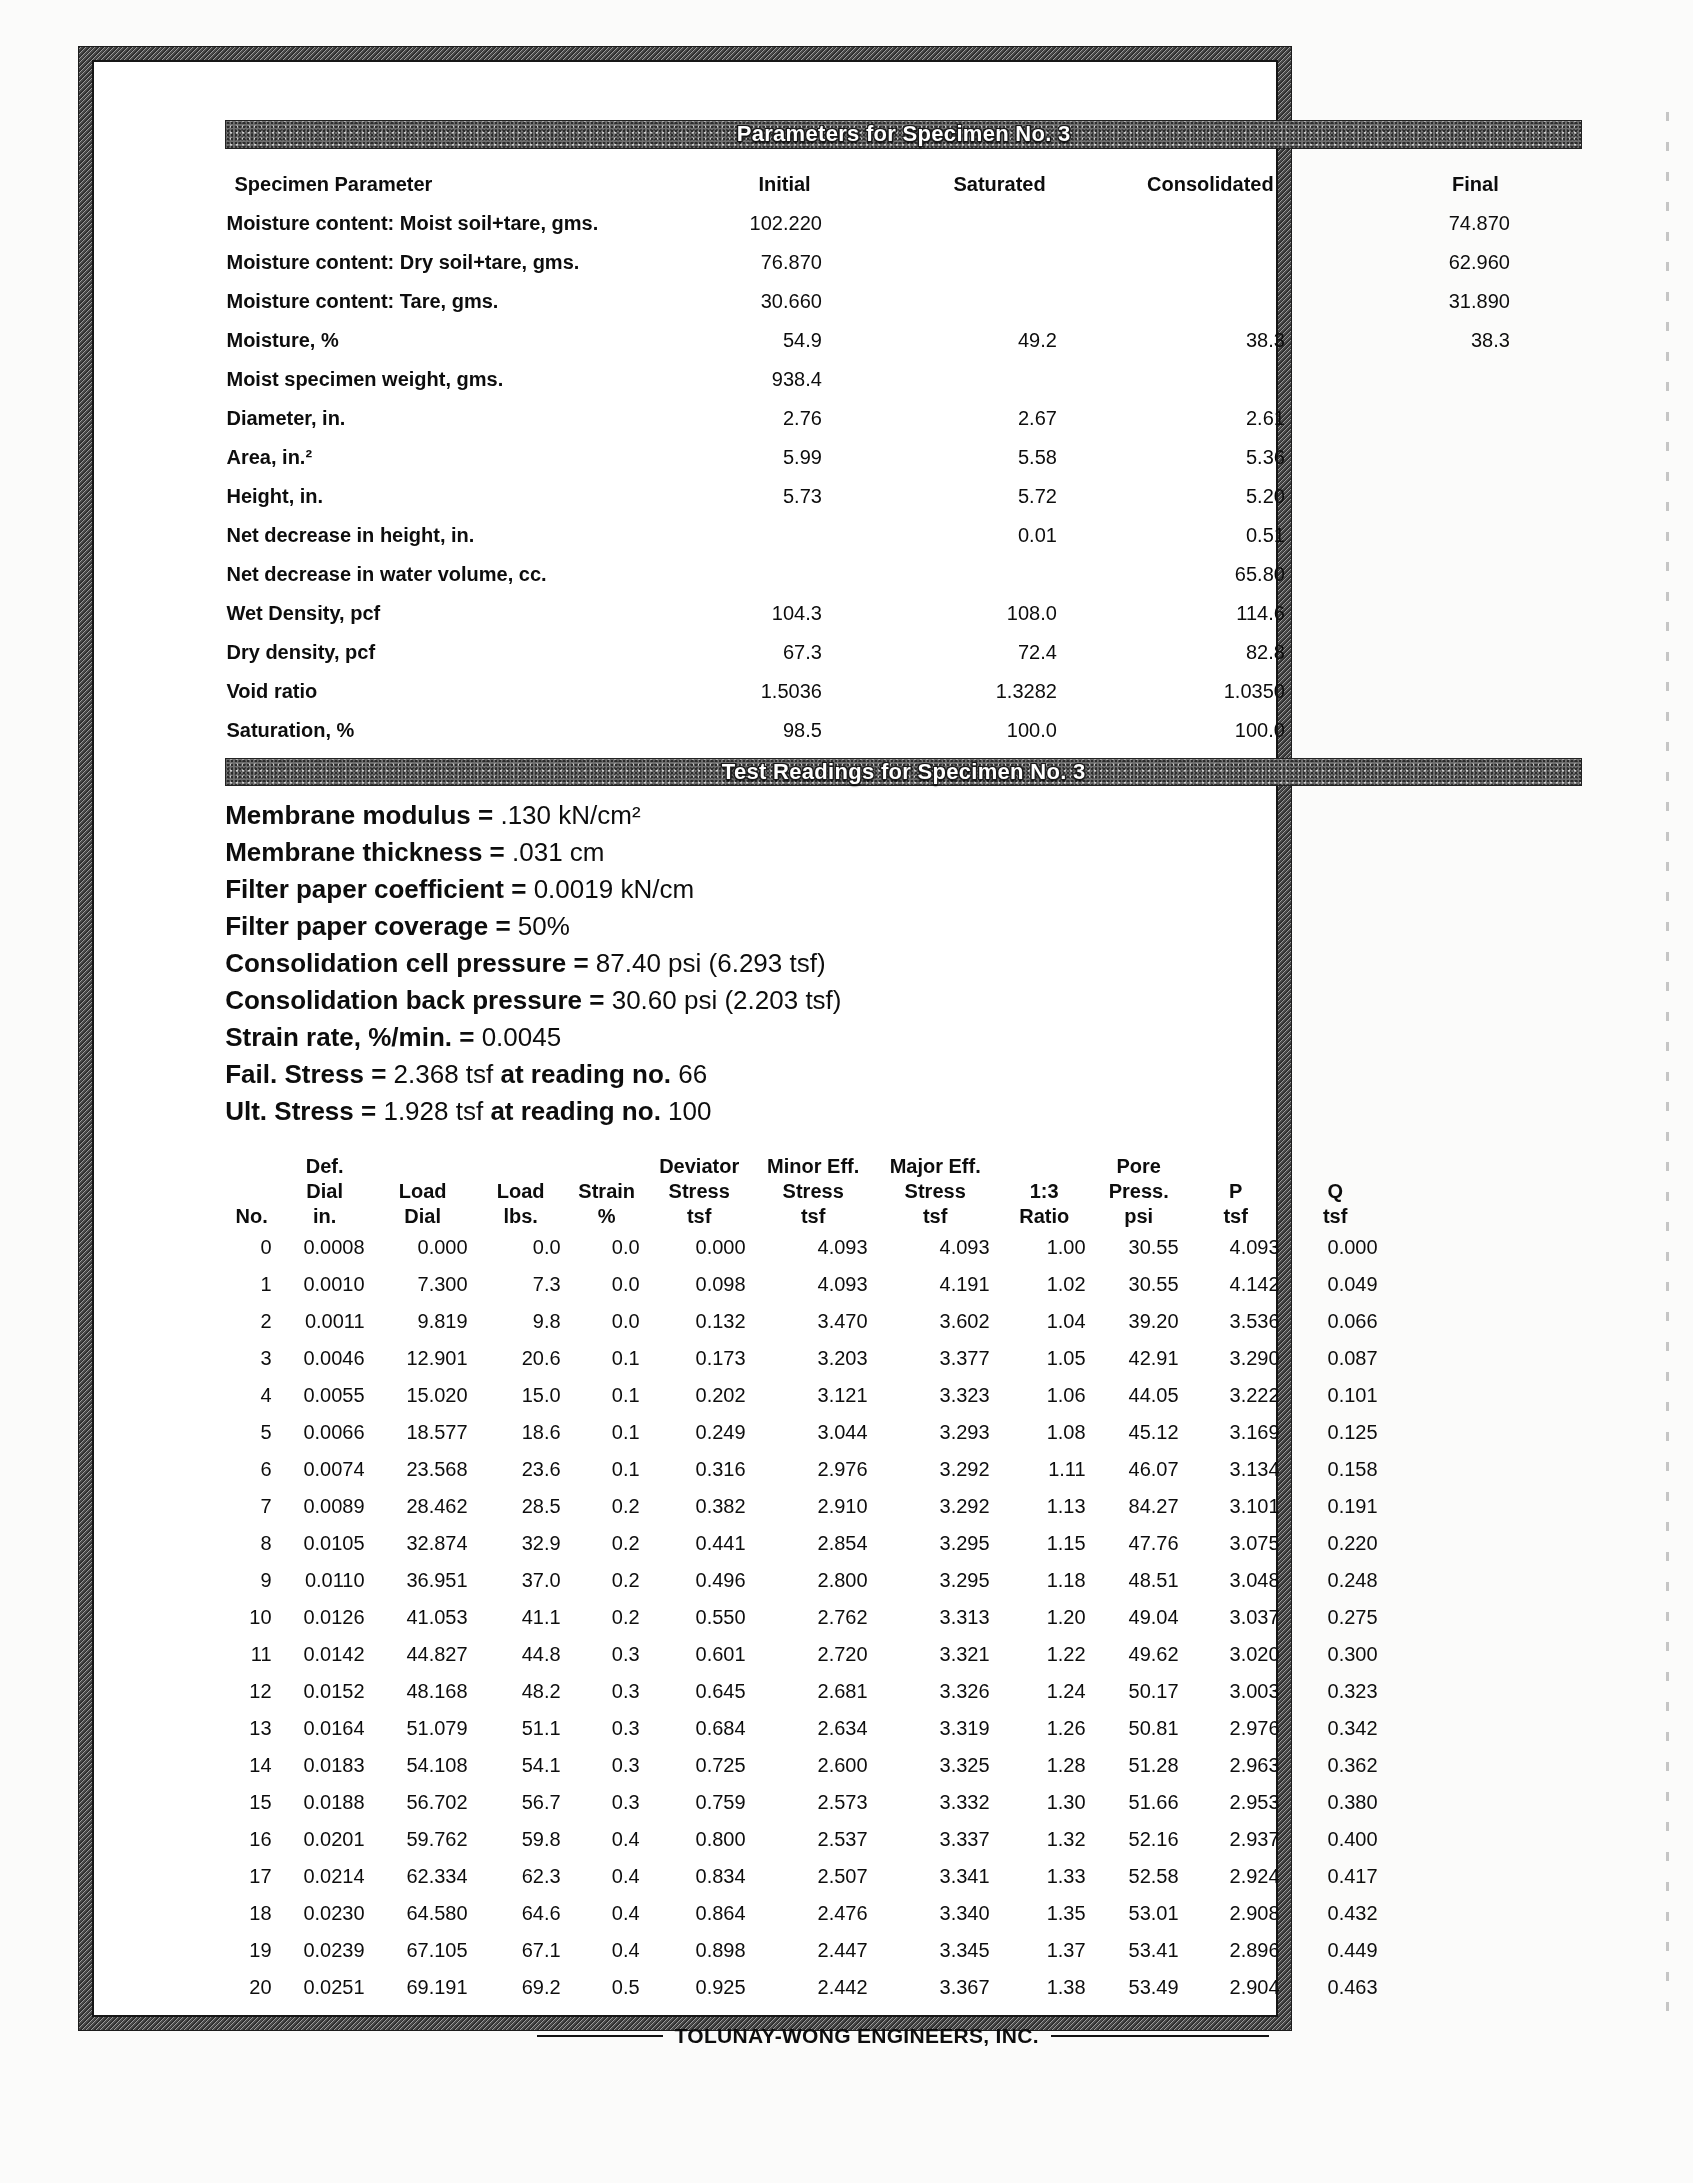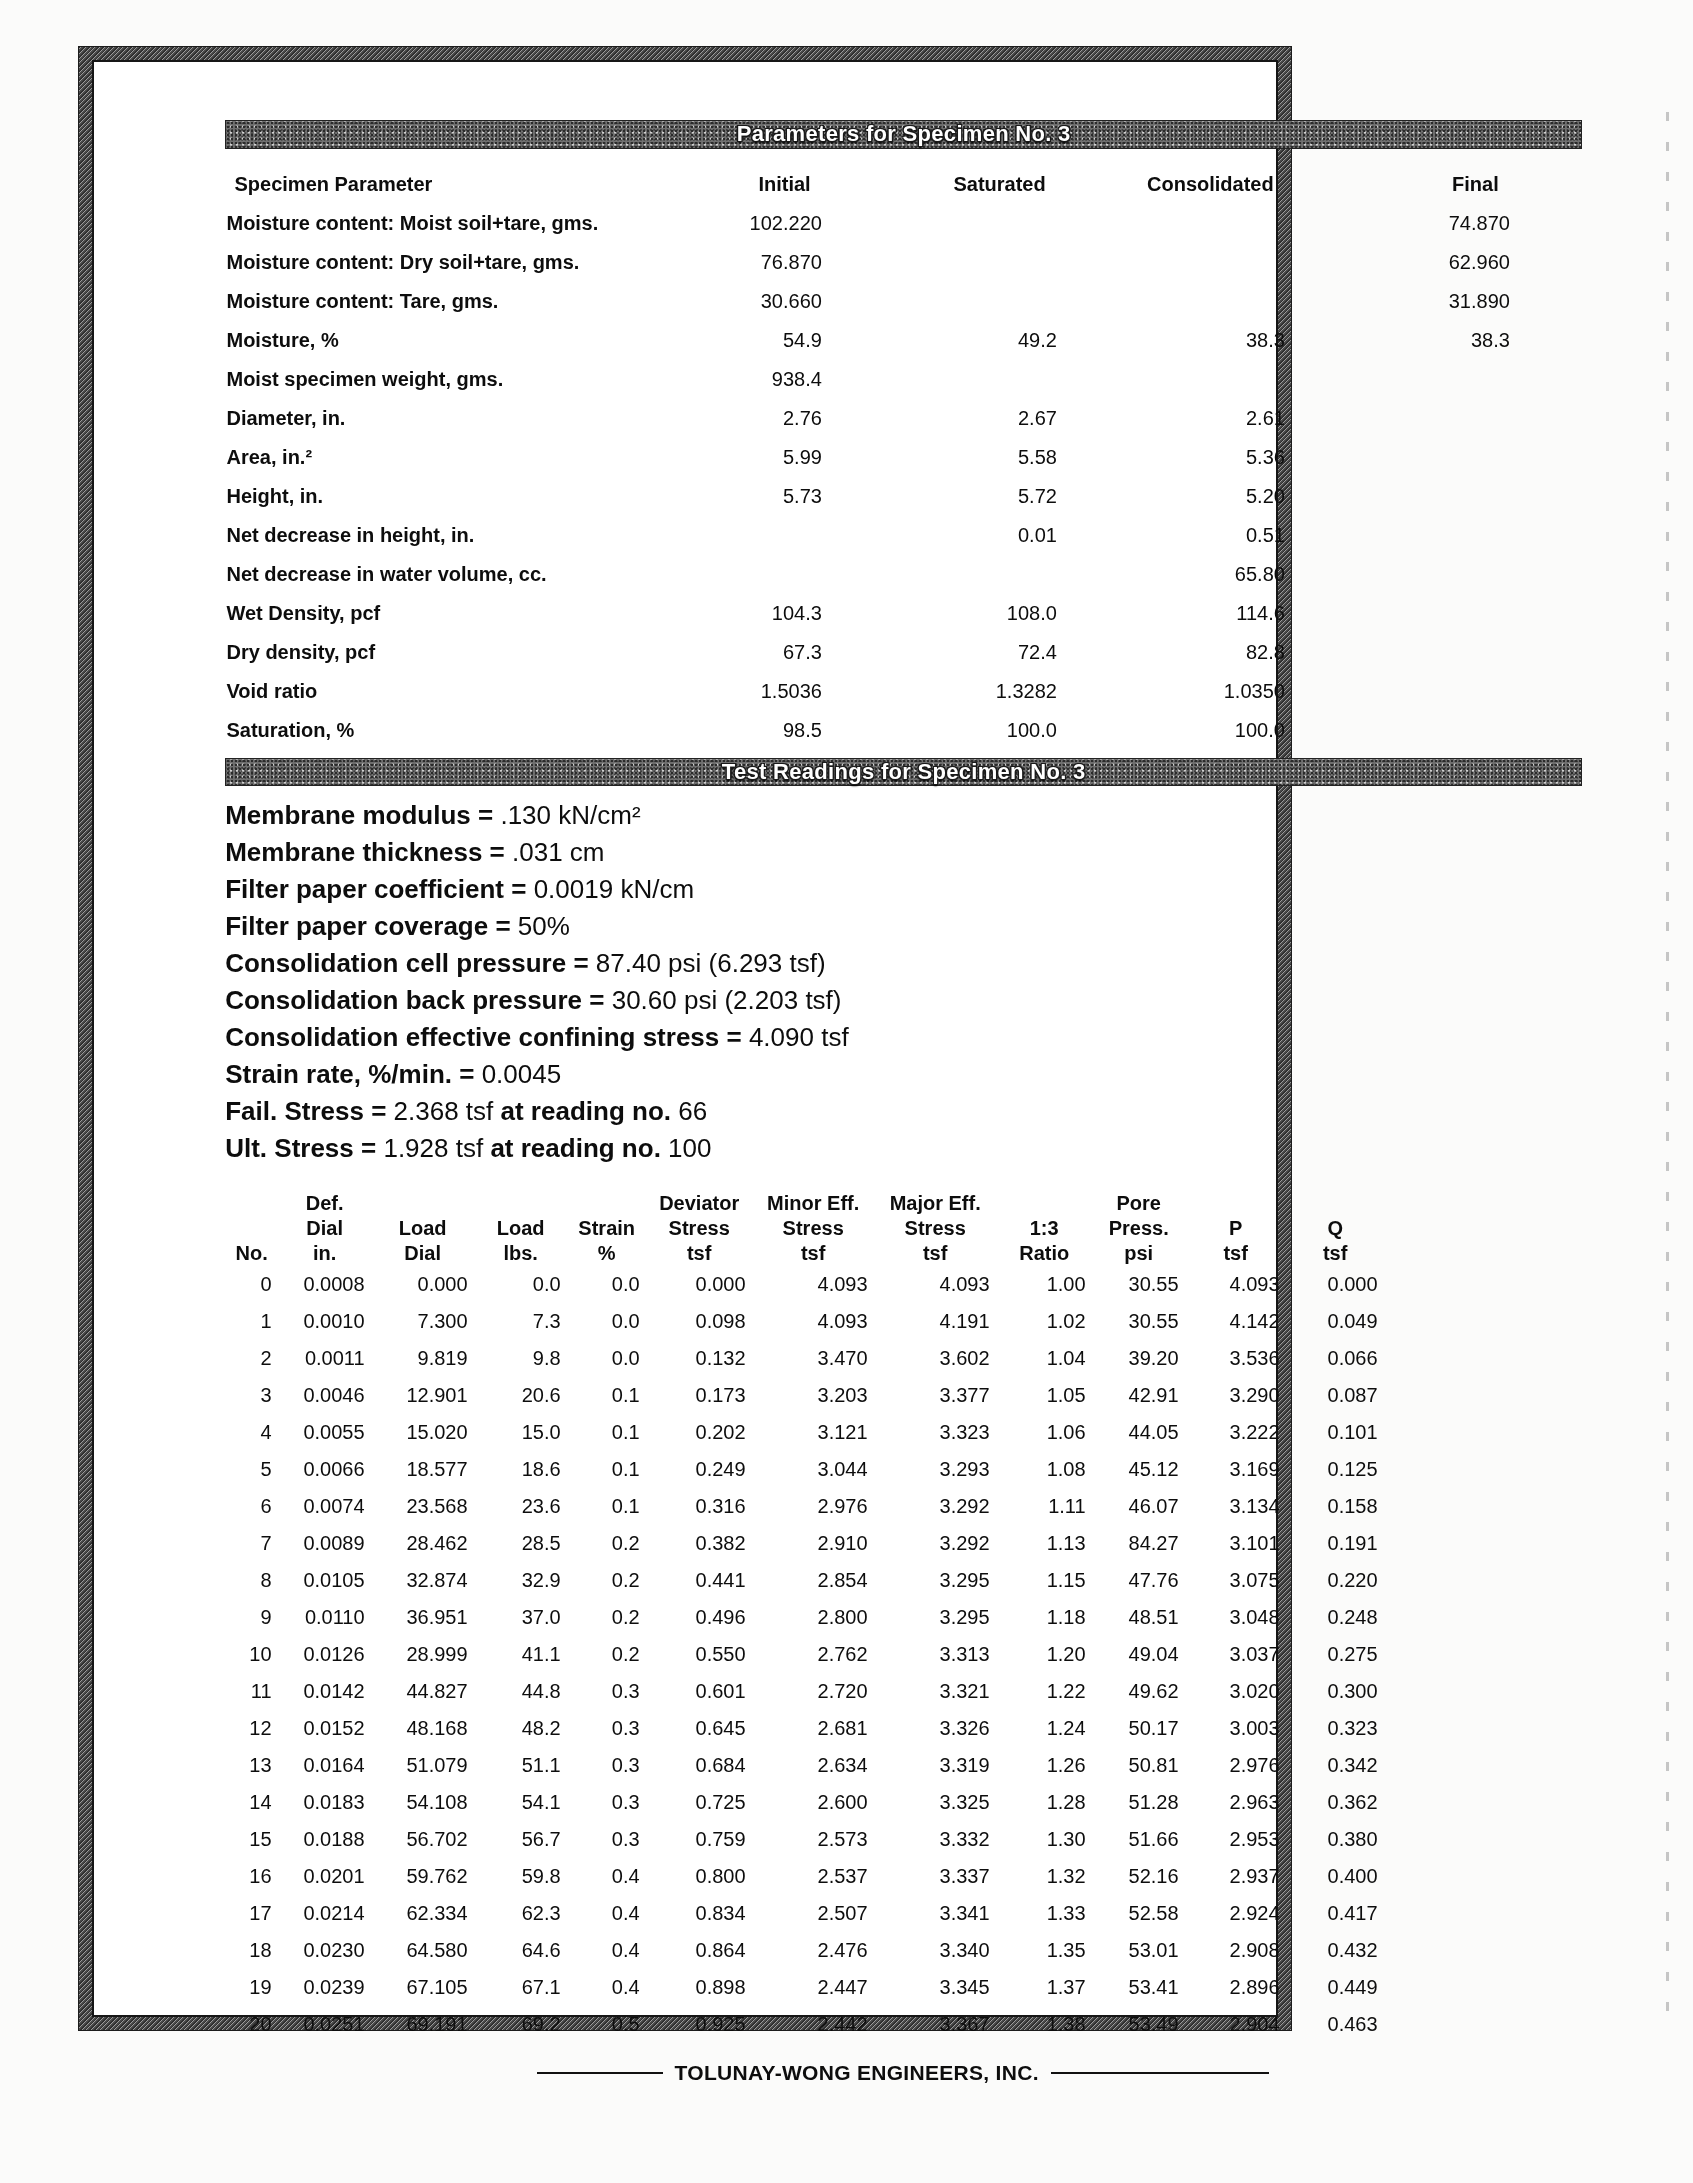--- a/index.html
+++ b/index.html
@@ -213,21 +213,20 @@
 
       <div class="banner second">Test Readings for Specimen No. 3</div>
 
       <div class="info">
           <div class="info-line"><span class="b">Membrane modulus =</span><span class="n"> .130 kN/cm²</span></div>
           <div class="info-line"><span class="b">Membrane thickness =</span><span class="n"> .031 cm</span></div>
           <div class="info-line"><span class="b">Filter paper coefficient =</span><span class="n"> 0.0019 kN/cm</span></div>
           <div class="info-line"><span class="b">Filter paper coverage =</span><span class="n"> 50%</span></div>
           <div class="info-line"><span class="b">Consolidation cell pressure =</span><span class="n"> 87.40 psi (6.293 tsf)</span></div>
           <div class="info-line"><span class="b">Consolidation back pressure =</span><span class="n"> 30.60 psi (2.203 tsf)</span></div>
-          <div class="info-line"><span class="b">Consolidation effective confining stress =</span><span class="n"> 4.090 tsf</span></div>
           <div class="info-line"><span class="b">Strain rate, %/min. =</span><span class="n"> 0.0045</span></div>
           <div class="info-line"><span class="b">Fail. Stress =</span><span class="n"> 2.368 tsf </span><span class="b">at reading no.</span><span class="n"> 66</span></div>
           <div class="info-line"><span class="b">Ult. Stress =</span><span class="n"> 1.928 tsf </span><span class="b">at reading no.</span><span class="n"> 100</span></div>
         </div>
 
       <table class="readings">
         <colgroup>
             <col style="width: 53px;">
             <col style="width: 93px;">
             <col style="width: 103px;">
@@ -422,21 +421,21 @@
               <td>2.800</td>
               <td>3.295</td>
               <td>1.18</td>
               <td>48.51</td>
               <td>3.048</td>
               <td>0.248</td>
             </tr>
             <tr>
               <td>10</td>
               <td>0.0126</td>
-              <td>28.999</td>
+              <td>41.053</td>
               <td>41.1</td>
               <td>0.2</td>
               <td>0.550</td>
               <td>2.762</td>
               <td>3.313</td>
               <td>1.20</td>
               <td>49.04</td>
               <td>3.037</td>
               <td>0.275</td>
             </tr>

